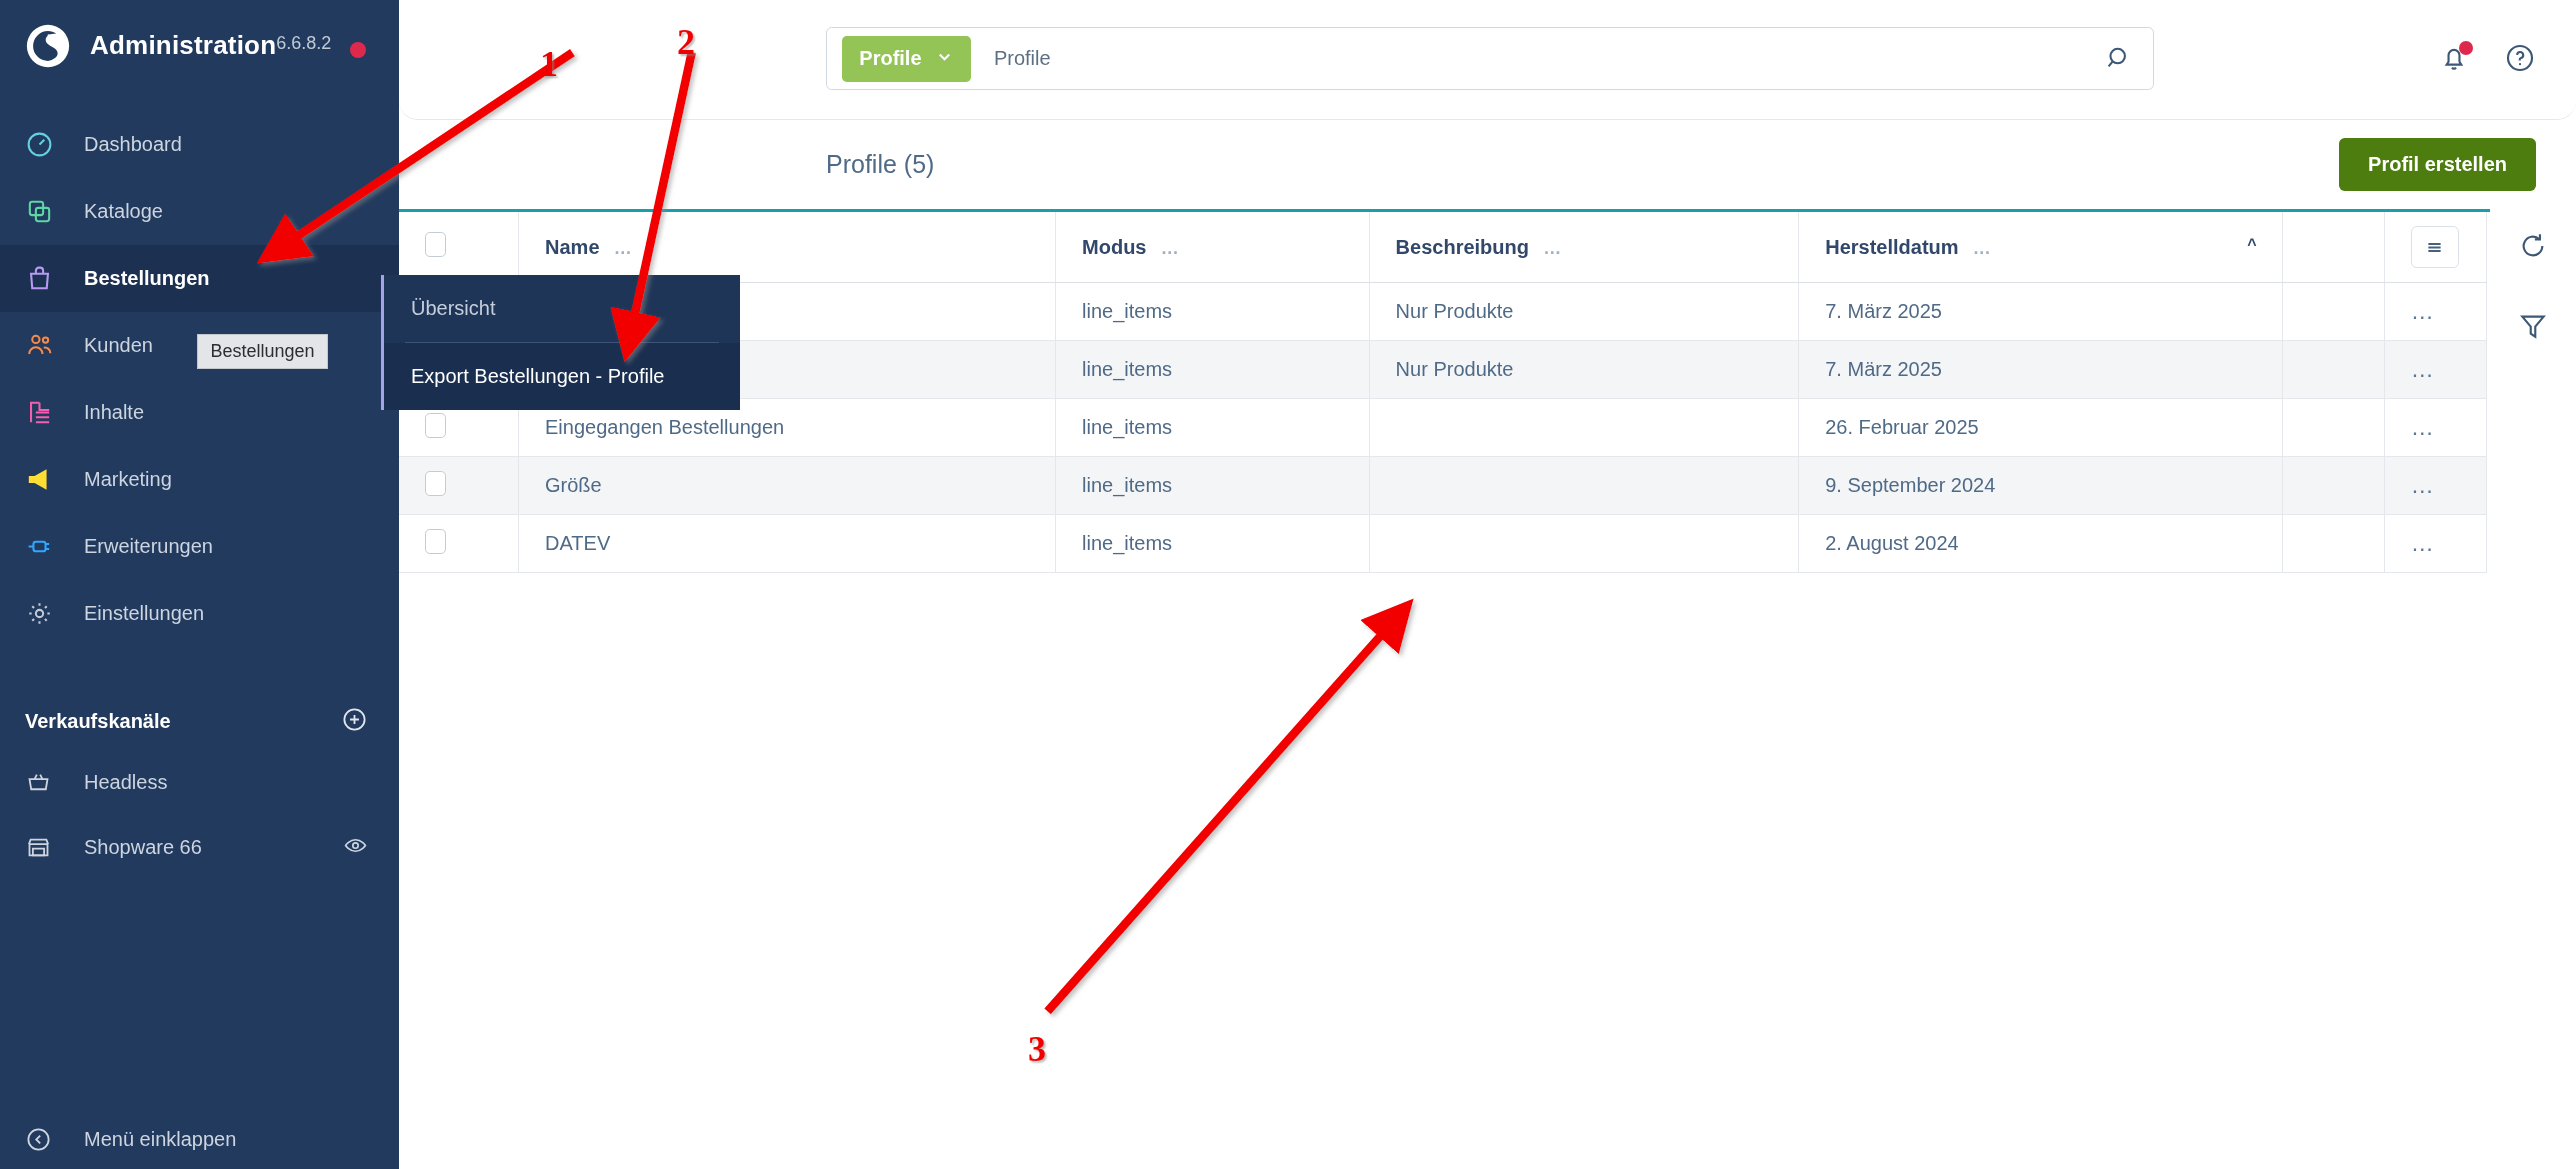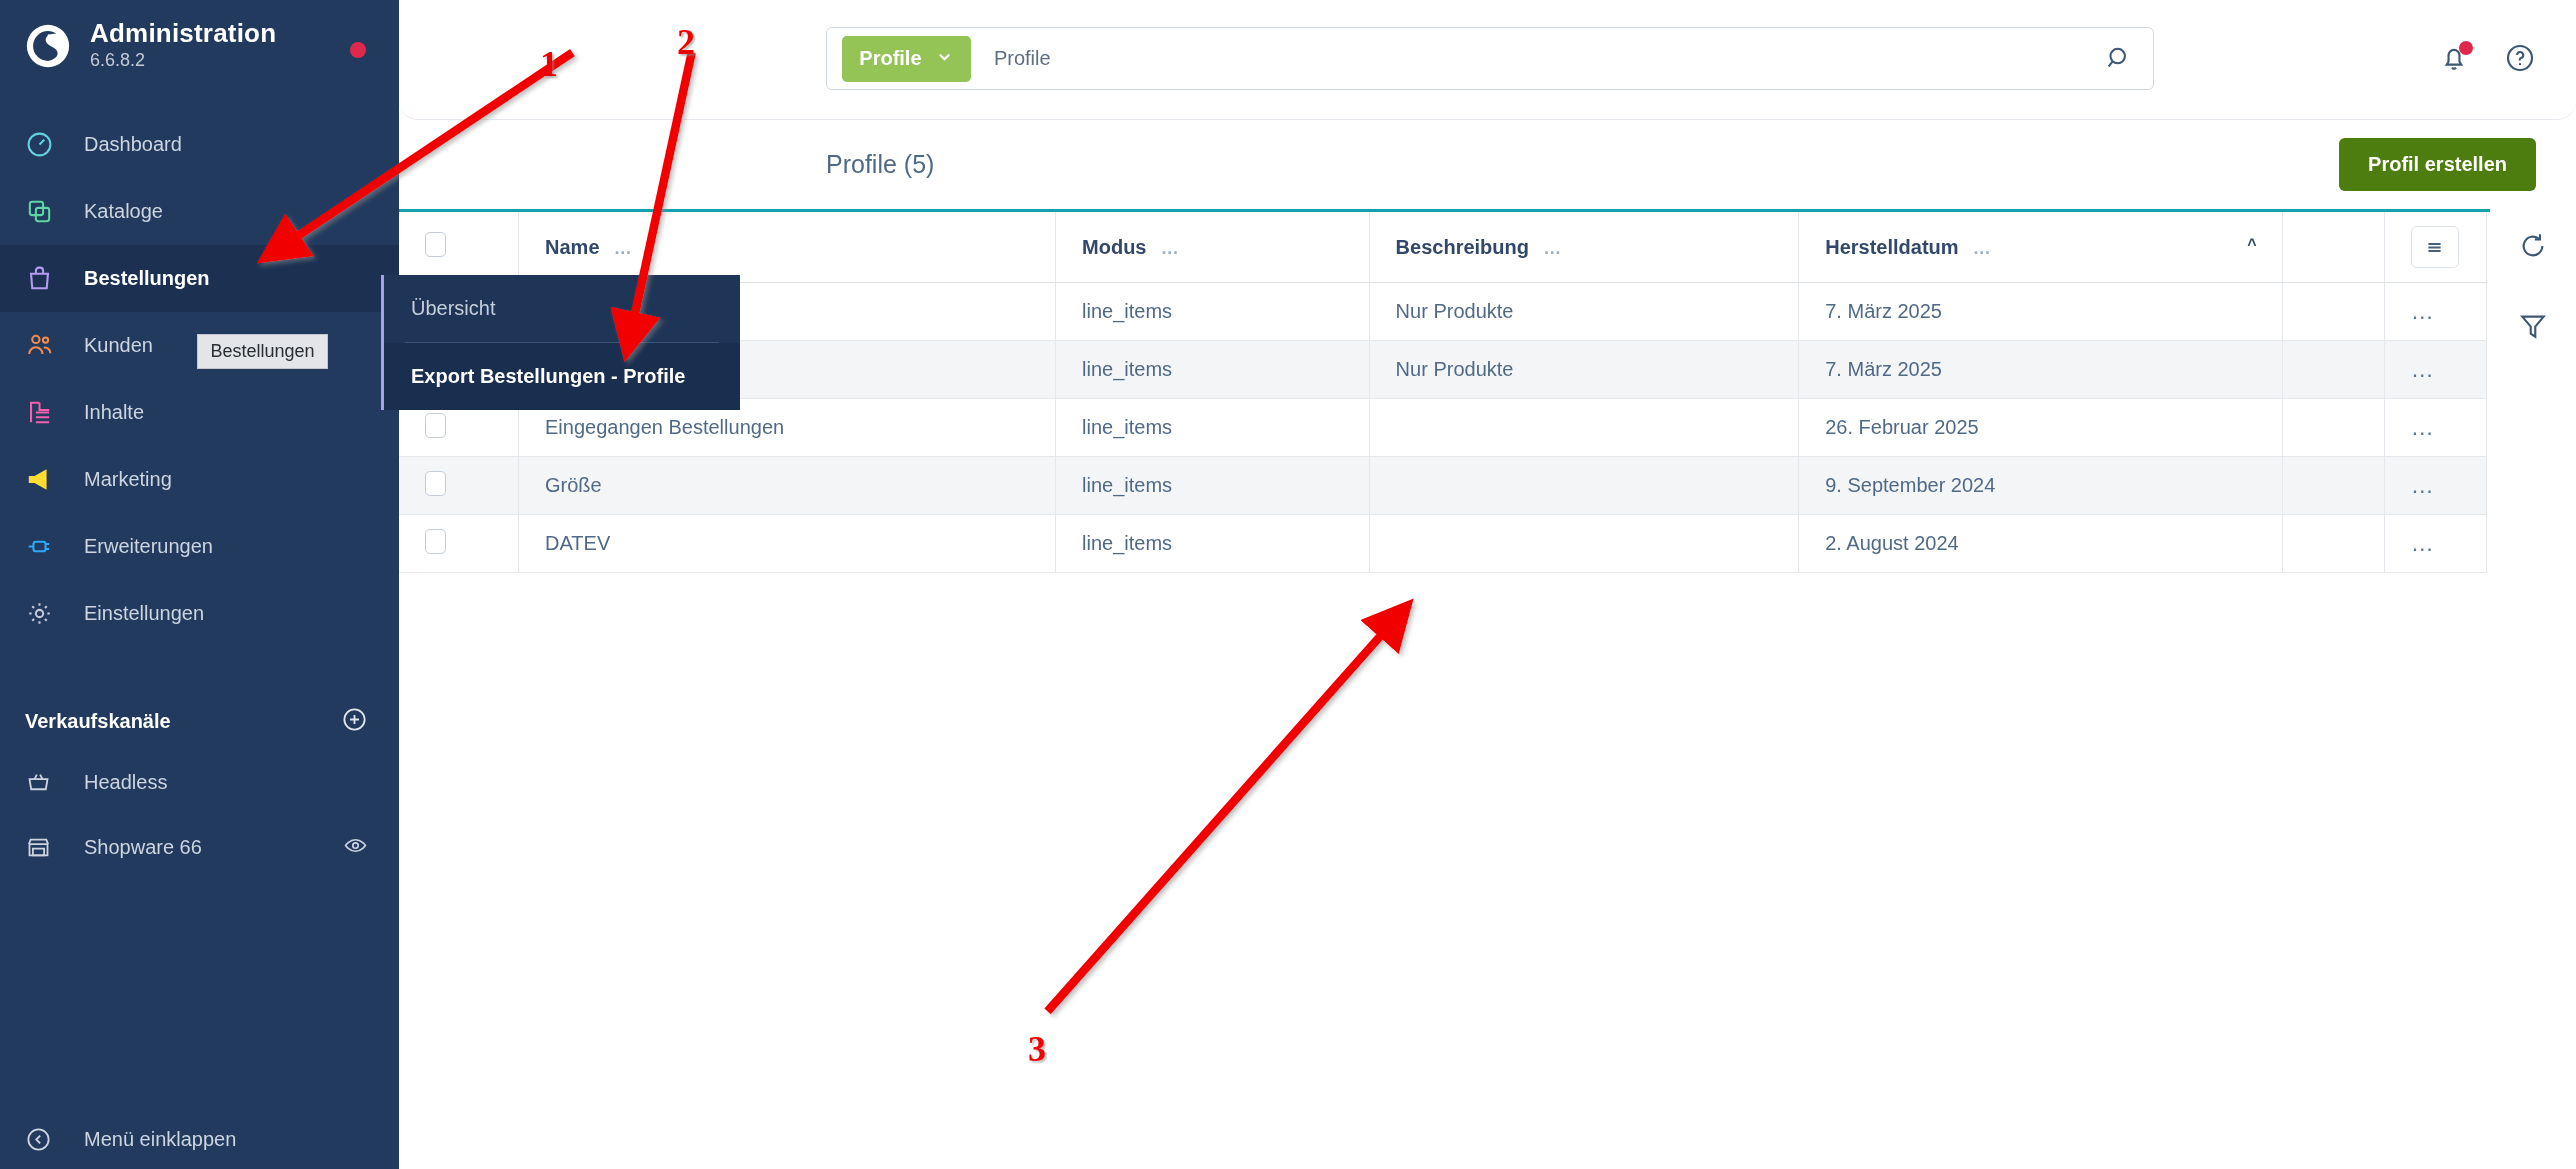--- a/index.html
+++ b/index.html
@@ -18,21 +18,21 @@
     position: relative;
     flex: 0 0 399px;
     color: #d8dfe7;
   }
   .sb-header {
     display: flex; align-items: center;
     height: 92px; padding: 0 25px 0 23px;
     position: relative;
   }
   .sb-logo { width: 50px; height: 50px; flex: 0 0 50px; margin-right: 17px; }
-  .sb-titles { display: flex; flex-direction: column; justify-content: center; }
+  .sb-titles { display: flex; flex-direction: row; justify-content: center; }
   .sb-title { font-size: 26px; font-weight: bold; color: #ffffff; line-height: 1.12; letter-spacing: 0.2px;}
   .sb-version { font-size: 18px; color: #c3cbd6; line-height: 1.3; margin-top: 1px;}
   .sb-dot {
     position: absolute; right: 33px; top: 42px;
     width: 16px; height: 16px; border-radius: 50%;
     background: #de294c;
   }
 
   .sb-nav { margin-top: 19px; }
   .sb-item {
@@ -79,21 +79,21 @@
     position: absolute; left: 381px; top: 275px;
     width: 359px; background: #1f3557;
     border-left: 3.8px solid #a6a2e8;
     z-index: 55;
   }
   .flyout .fy-item {
     height: 67px; display: flex; align-items: center;
     padding-left: 27px; font-size: 20px; color: #c6cedb;
     cursor: pointer;
   }
-  .flyout .fy-item.sel { color: #ffffff; font-weight: bold; background: #1a2e50;}
+  .flyout .fy-item.sel { color: #ffffff; font-weight: normal; background: #1a2e50;}
   .flyout .fy-sep { height: 1px; background: #3c5279; margin: 0 21px; }
 
   
   .main { flex: 1 1 auto; position: relative; background: #fff; }
 
   .topbar {
     height: 120px; display: flex; align-items: center;
     border-bottom: 1px solid #e4e7ec; background: #fff;
     position: relative;
     border-radius: 19px;

